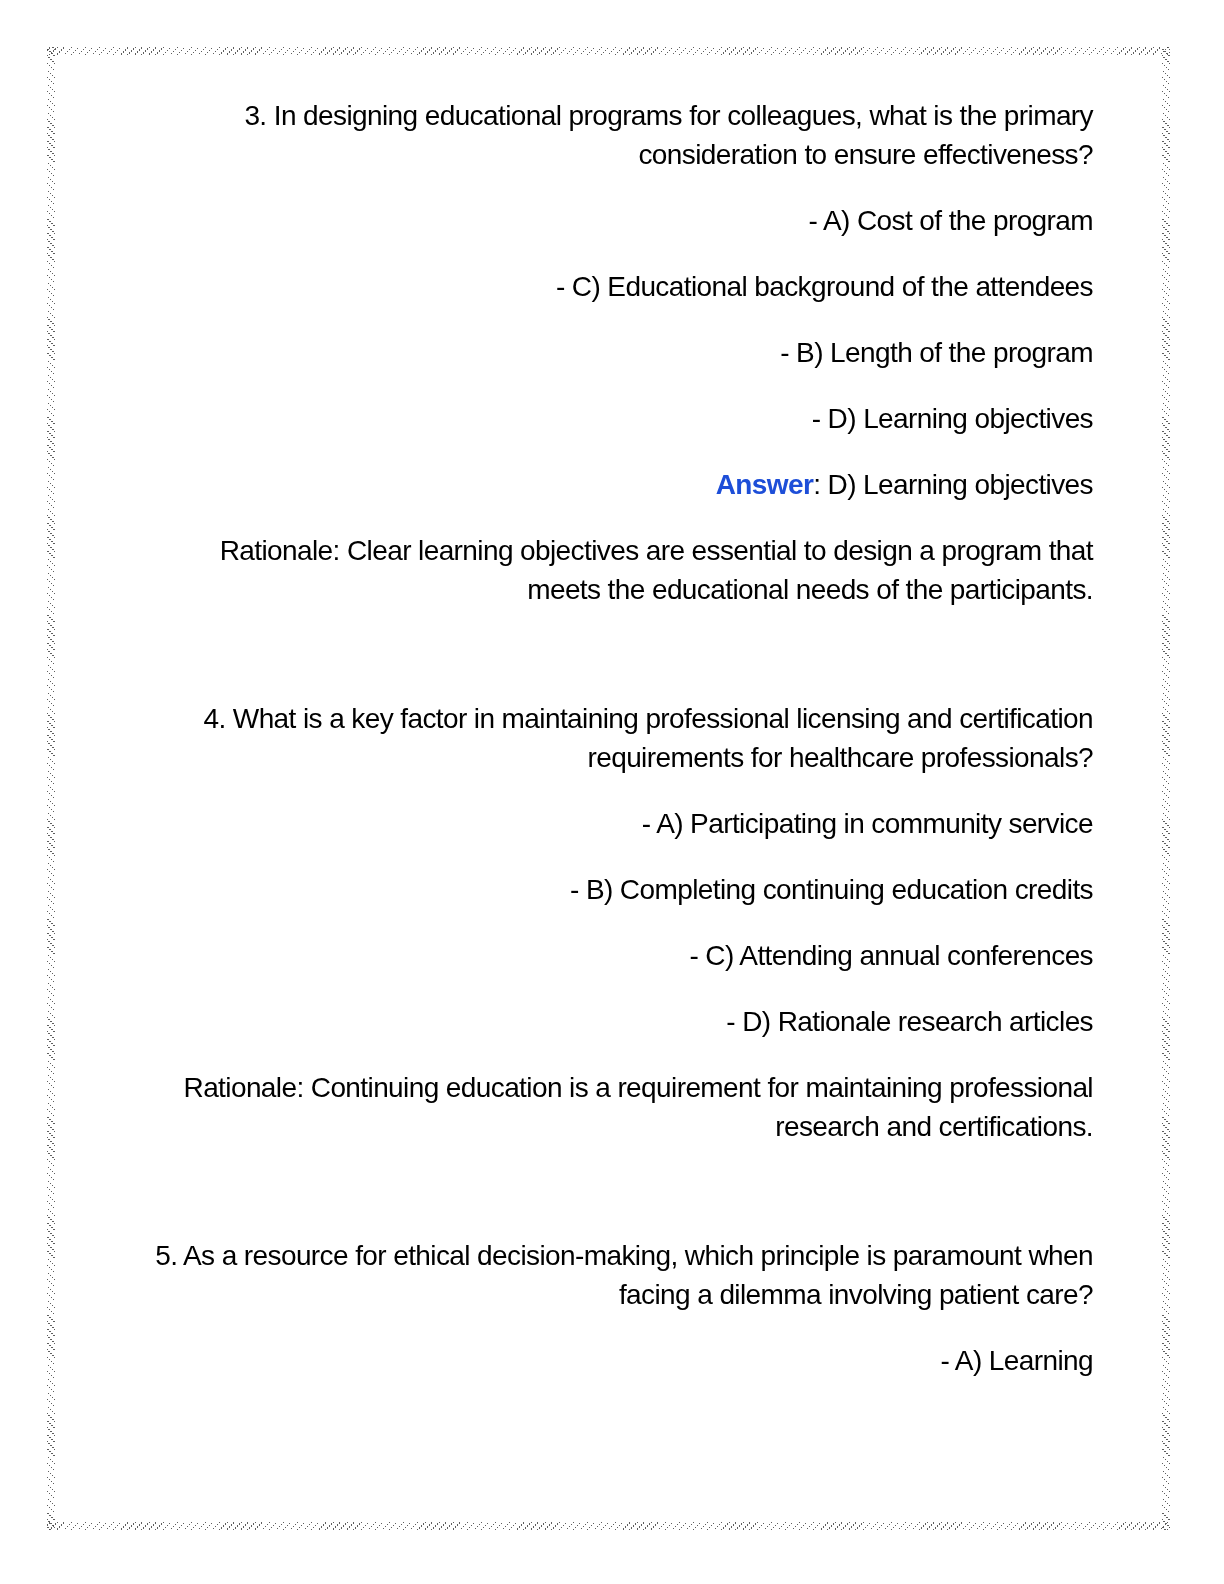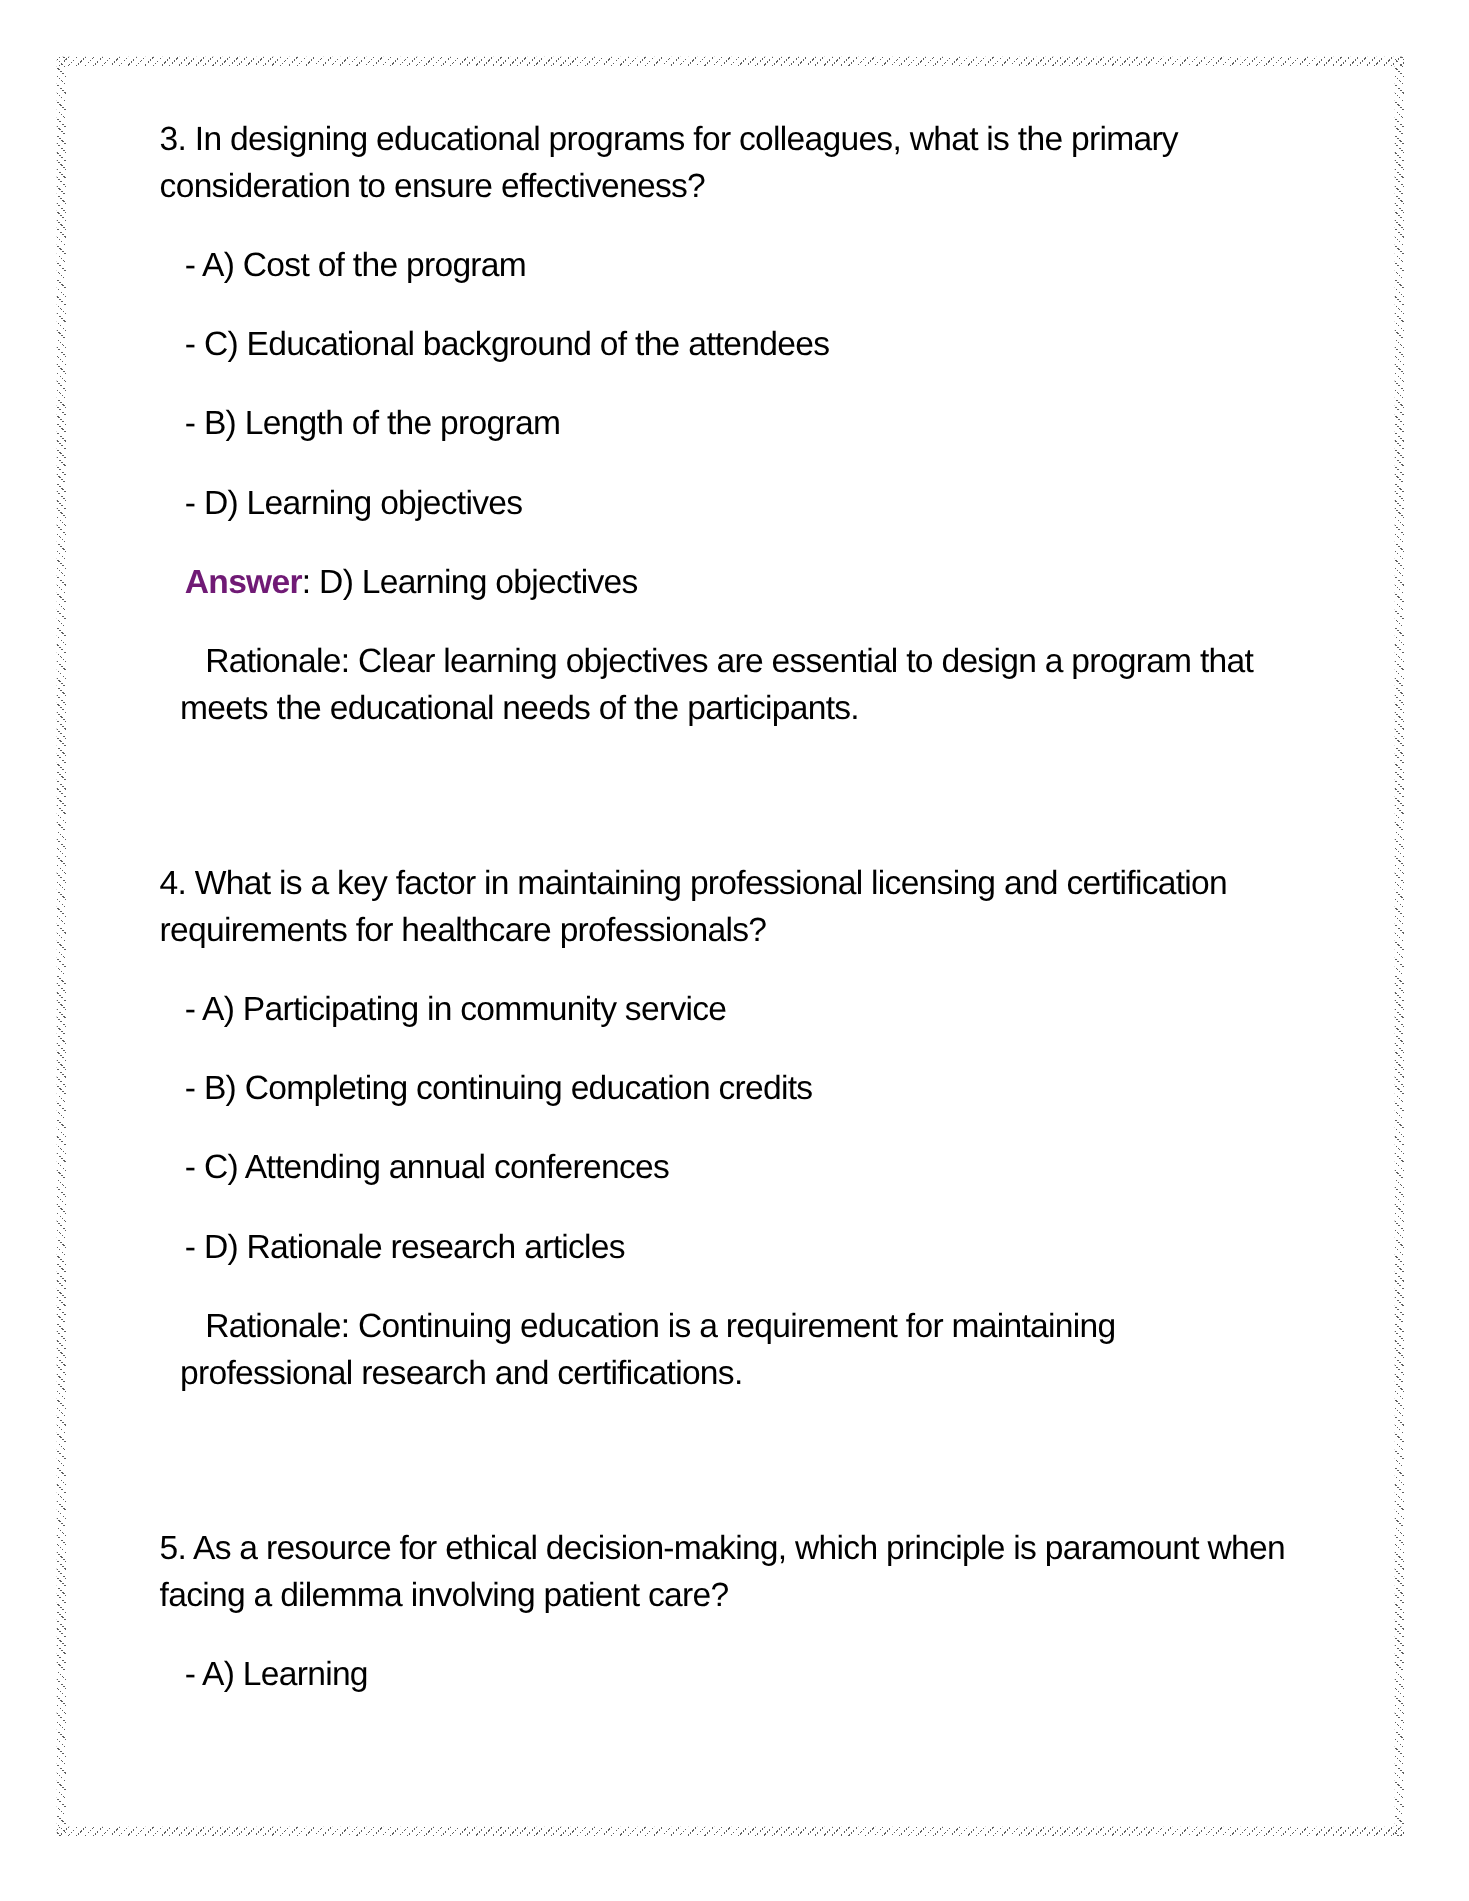--- a/index.html
+++ b/index.html
@@ -60,41 +60,42 @@
     .border-right { right: 0; }
 
     .content {
       position: absolute;
       left: 133px;
       top: 96px;
       width: 960px;
       font-size: 28px;
       line-height: 39px;
       letter-spacing: -0.6px;
+      text-align: right;
     }
     .question {
       margin: 0;
     }
     .q-text {
       margin: 0 0 27px 0;
     }
     .option {
       margin: 16px 0 27px 0;
       padding-left: 21px;
     }
     .answer {
       margin: 0 0 27px 0;
       padding-left: 21px;
     }
     .answer-label {
-      color: #701a75;
+      color: #1d4ed8;
       font-weight: bold;
     }
     .rationale {
-      margin: 17px;
+      margin: 0;
       text-indent: 21px;
     }
     .question-gap {
       height: 90px;
     }
   </style>
 </head>
 <body>
 
 <div class="page-border">

